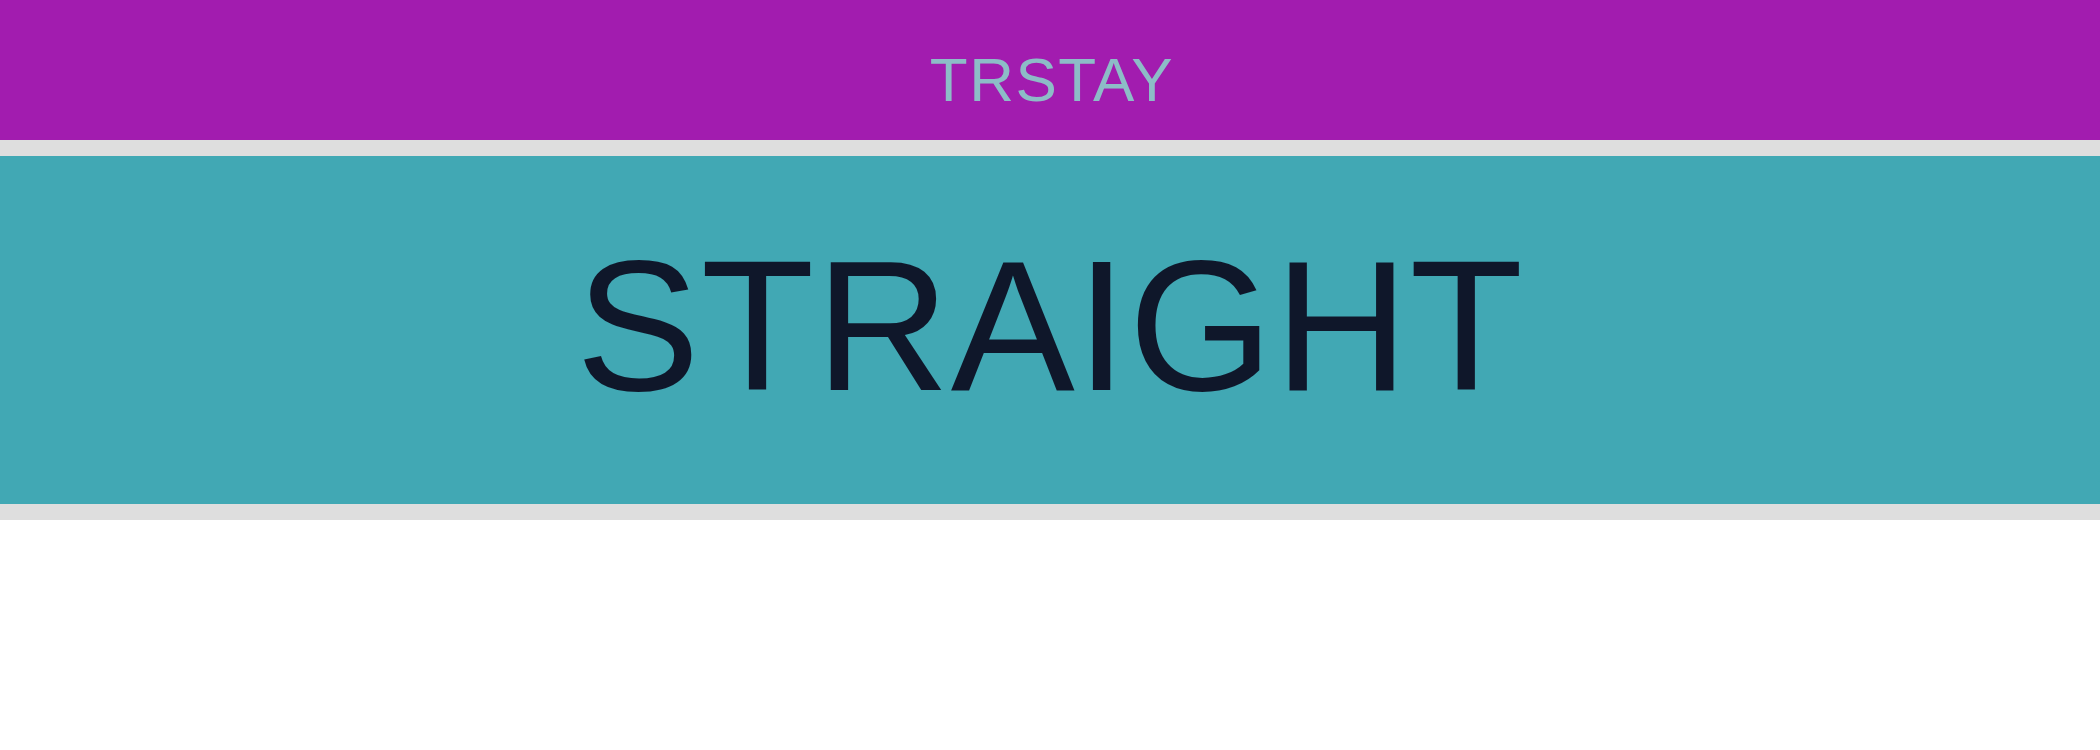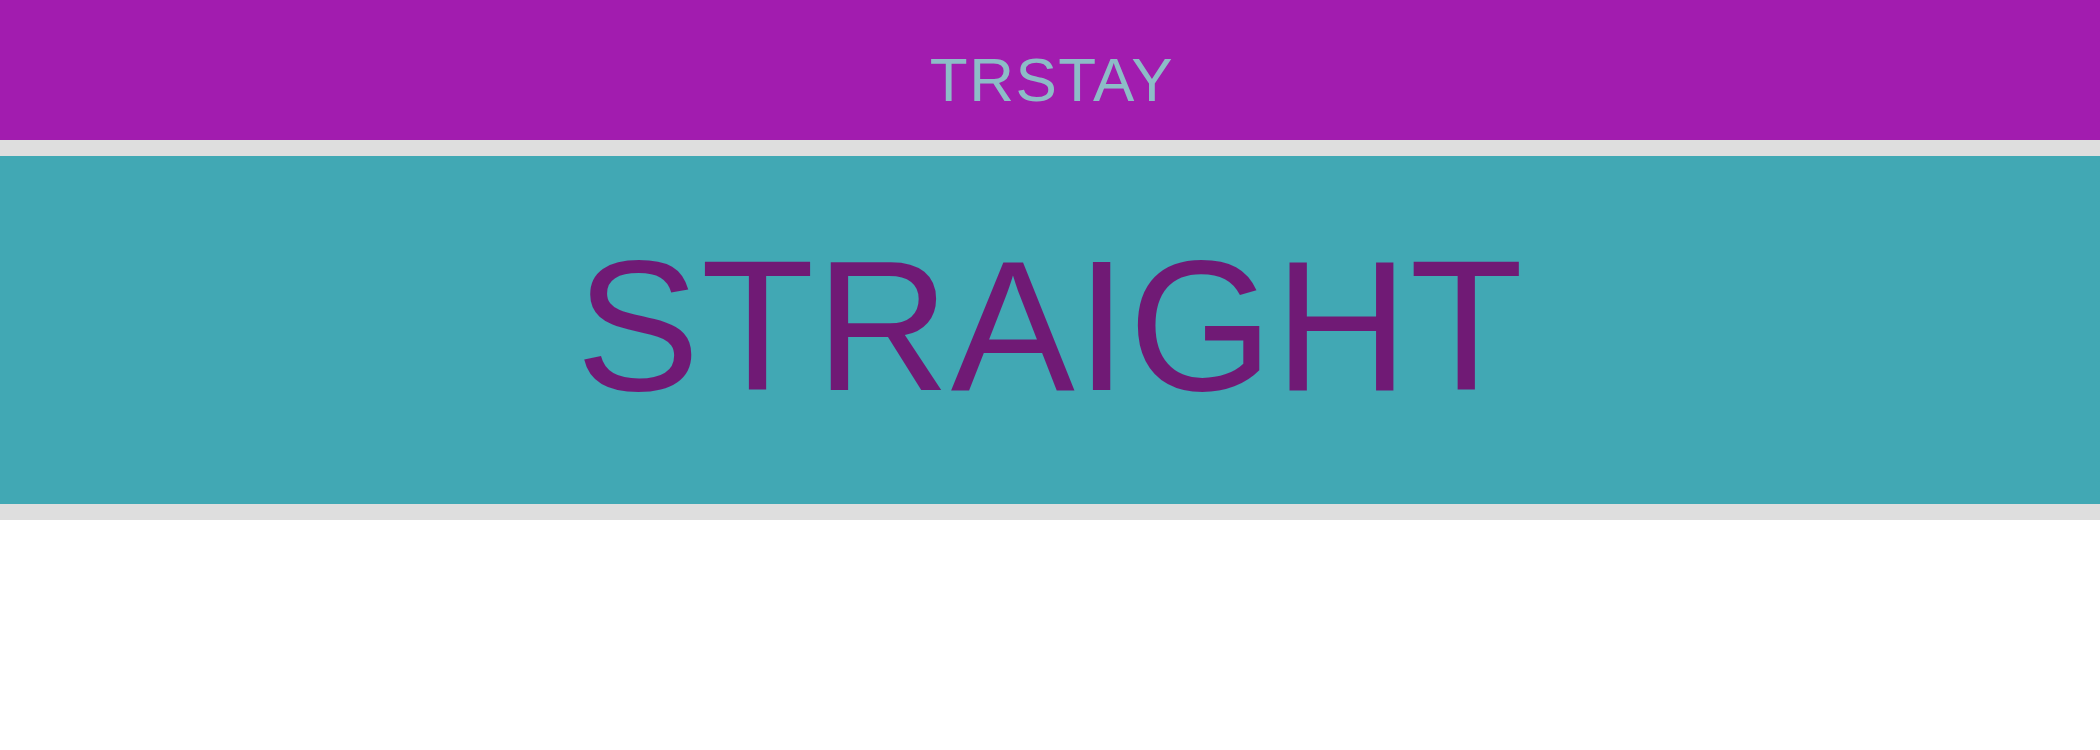--- a/index.html
+++ b/index.html
@@ -71,21 +71,21 @@
     align-items: center;
     justify-content: center;
   }
 
   .hero-title {
     font-family: "Liberation Sans", sans-serif;
     font-size: 186px;
     font-weight: 300;
     letter-spacing: 1px;
     line-height: 1;
-    color: #701a75;
+    color: #0f172a;
     white-space: nowrap;
     transform: translateY(-4px);
   }
 
   
   .descriptor-zone {
     position: absolute;
     left: 0;
     top: 520px;
     width: 2100px;

